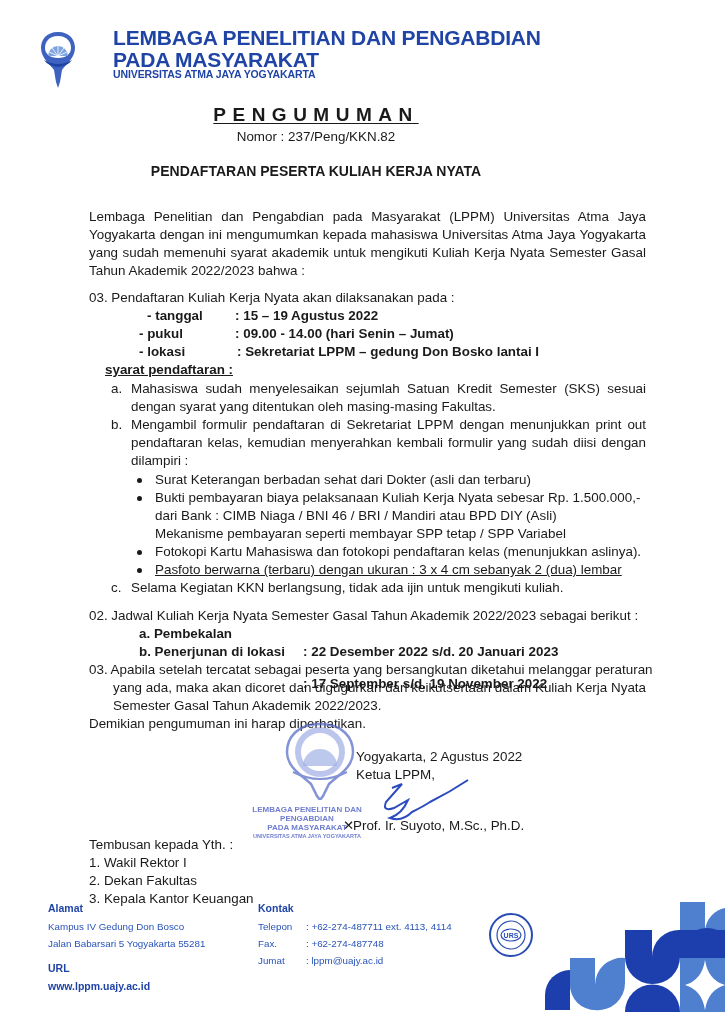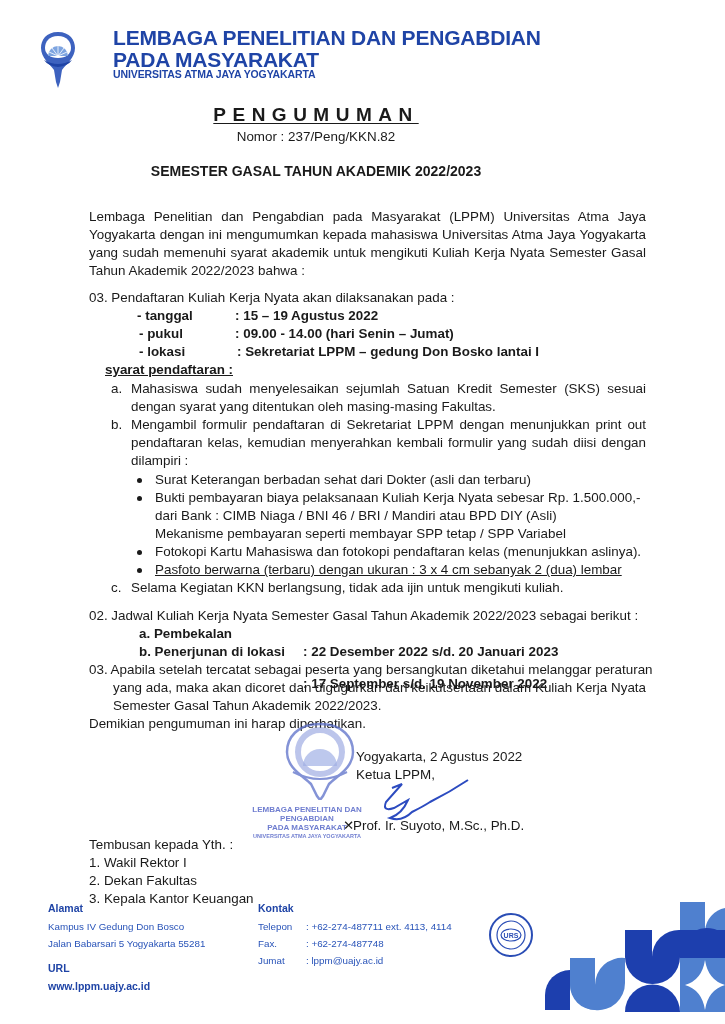--- a/index.html
+++ b/index.html
@@ -49,27 +49,27 @@
 </div>
 <div class="abs lh-title">
   <div>LEMBAGA PENELITIAN DAN PENGABDIAN</div>
   <div>PADA MASYARAKAT</div>
 </div>
 <div class="abs lh-sub">UNIVERSITAS ATMA JAYA YOGYAKARTA</div>
 
 <div class="abs center heading doc">PENGUMUMAN</div>
 <div class="abs center nomor doc">Nomor : 237/Peng/KKN.82</div>
 <div class="abs center title1 doc">
-  <div>SEMESTER GASAL TAHUN AKADEMIK 2022/2023</div>
+  <div>PENDAFTARAN  PESERTA KULIAH KERJA NYATA</div>
 </div>
 
 <div class="abs para doc" style="top:208px;">Lembaga Penelitian dan Pengabdian pada Masyarakat (LPPM) Universitas Atma Jaya Yogyakarta dengan ini mengumumkan kepada mahasiswa Universitas Atma Jaya Yogyakarta yang sudah memenuhi syarat  akademik untuk mengikuti Kuliah Kerja Nyata Semester Gasal Tahun Akademik 2022/2023 bahwa :</div>
 
 <div class="abs doc" style="left:89px; top:289px;">03. Pendaftaran Kuliah Kerja Nyata akan dilaksanakan pada :</div>
-<div class="abs doc b" style="left:137px; top:307px;">- tanggal</div>
+<div class="abs doc b" style="left:147px; top:307px;">- tanggal</div>
 <div class="abs doc b" style="left:235px; top:307px;">: 15 – 19 Agustus 2022</div>
 <div class="abs doc b" style="left:139px; top:325px;">- pukul</div>
 <div class="abs doc b" style="left:235px; top:325px;">: 09.00 - 14.00 (hari Senin – Jumat)</div>
 <div class="abs doc b" style="left:139px; top:343px;">- lokasi</div>
 <div class="abs doc b" style="left:237px; top:343px;">: Sekretariat LPPM – gedung Don Bosko lantai I</div>
 <div class="abs doc b u" style="left:105px; top:361px;">syarat pendaftaran :</div>
 
 <div class="abs doc" style="left:111px; top:380px;">a.</div>
 <div class="abs para doc" style="left:131px; width:515px; top:380px;">Mahasiswa sudah menyelesaikan sejumlah Satuan Kredit Semester (SKS) sesuai dengan syarat yang ditentukan oleh masing-masing Fakultas.</div>
 

